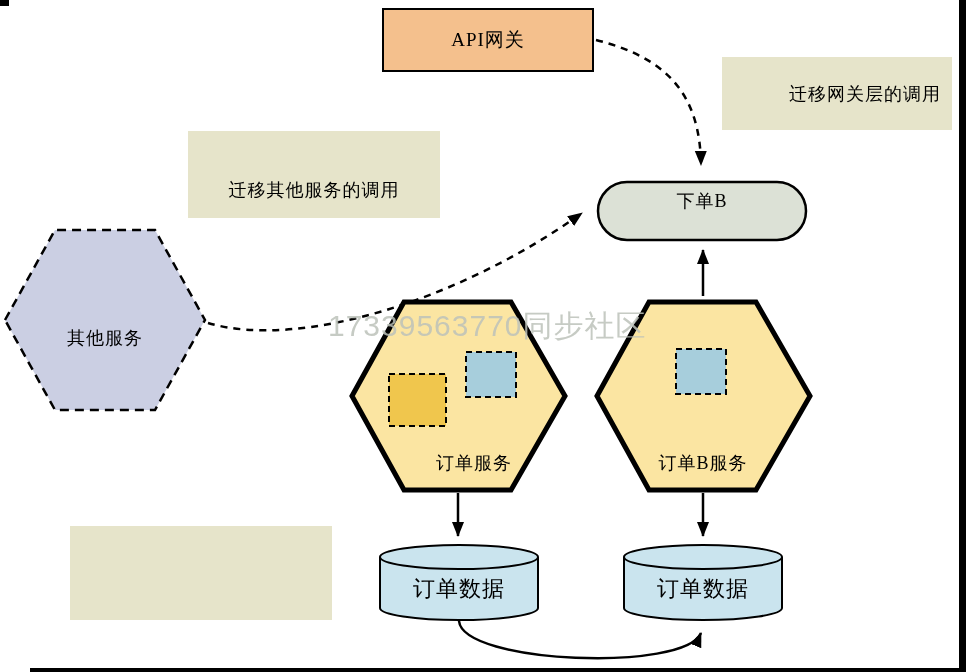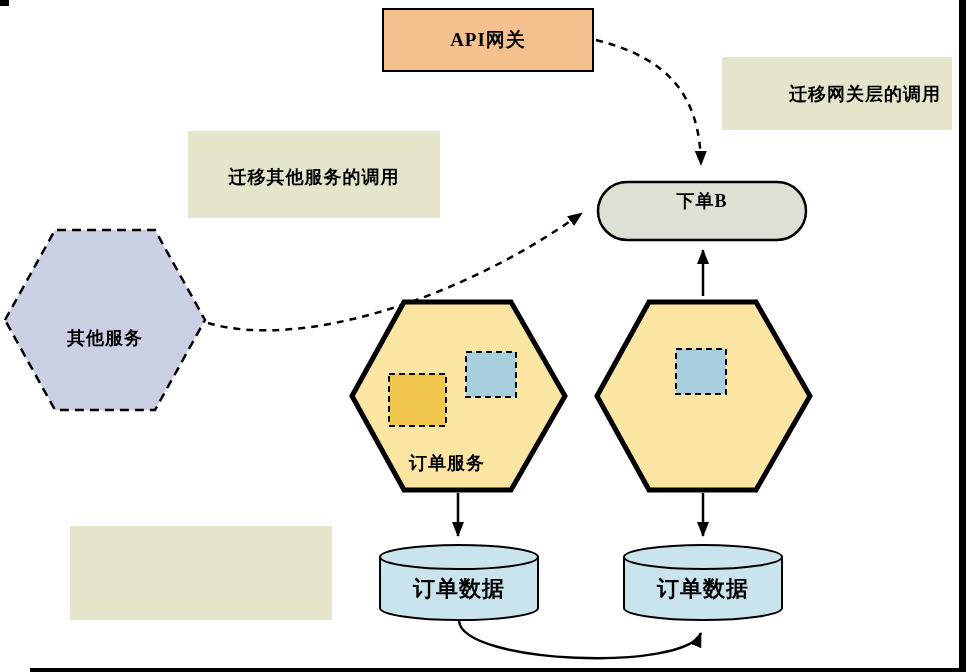--- a/index.html
+++ b/index.html
@@ -3,21 +3,21 @@
 <meta charset="utf-8">
 <style>
   html,body{margin:0;padding:0;background:#ffffff;}
   .canvas{
     position:relative;width:966px;height:672px;background:#ffffff;overflow:hidden;
     font-family:"Liberation Serif","DejaVu Serif",serif;color:#000;
   }
   .layer{position:absolute;top:0;left:0;}
   .label{
     position:absolute;display:flex;align-items:center;justify-content:center;
-    text-align:center;font-weight:700;letter-spacing:1px;white-space:nowrap;
+    text-align:center;font-weight:400;letter-spacing:1px;white-space:nowrap;
   }
   .fs18{font-size:18px;}
   .fs19{font-size:19px;}
   .fs17{font-size:22px;}
   .watermark{
     position:absolute;left:328px;top:306px;font-size:30px;letter-spacing:1px;
     color:#bdc2ba;opacity:.85;white-space:nowrap;z-index:6;font-weight:400;
     font-family:"Liberation Sans","DejaVu Sans",sans-serif;
   }
   .edge-right{position:absolute;right:0;top:0;width:7px;height:672px;background:#000;z-index:9;}
@@ -69,32 +69,34 @@
     <g>
       <path d="M624,557 L624,608 A79,12 0 0 0 782,608 L782,557" stroke="#000" stroke-width="2" fill="#cae4ee"></path>
       <ellipse cx="703" cy="557" rx="79" ry="12" stroke="#000" stroke-width="2" fill="#cae4ee"></ellipse>
     </g>
   </svg>
 
   <div class="label fs19" style="left:383px;top:9px;width:210px;height:62px;">API网关</div>
 
   <div class="label fs18" style="left:722px;top:57px;width:230px;height:73px;padding-left:28px;">迁移网关层的调用</div>
 
-  <div class="label fs18" style="left:188px;top:133px;width:252px;height:87px;">迁移其他服务的调用</div>
+  <div class="label fs18" style="left:188px;top:146px;width:252px;height:87px;">迁移其他服务的调用</div>
 
   <div class="label fs18" style="left:598px;top:172px;width:208px;height:58px;">下单B</div>
 
   <div class="label fs18" style="left:25px;top:316px;width:160px;height:44px;">其他服务</div>
 
-  <div class="label fs18" style="left:367px;top:448px;width:160px;height:30px;">订单服务</div>
+  <div class="label fs18" style="left:394px;top:448px;width:160px;height:30px;">订单服务</div>
 
+  <div class="label fs18" style="left:623px;top:448px;width:160px;height:30px;">订单B服务</div>
 
 
   <div class="label fs17" style="left:380px;top:574px;width:158px;height:30px;">订单数据</div>
 
   <div class="label fs17" style="left:624px;top:574px;width:158px;height:30px;">订单数据</div>
 
+  <div class="watermark">17339563770同步社区</div>
 
   <div class="edge-right"></div>
   <div class="edge-bottom"></div>
   <div class="corner-tl"></div>
 
 </div>
 
 </body></html>

